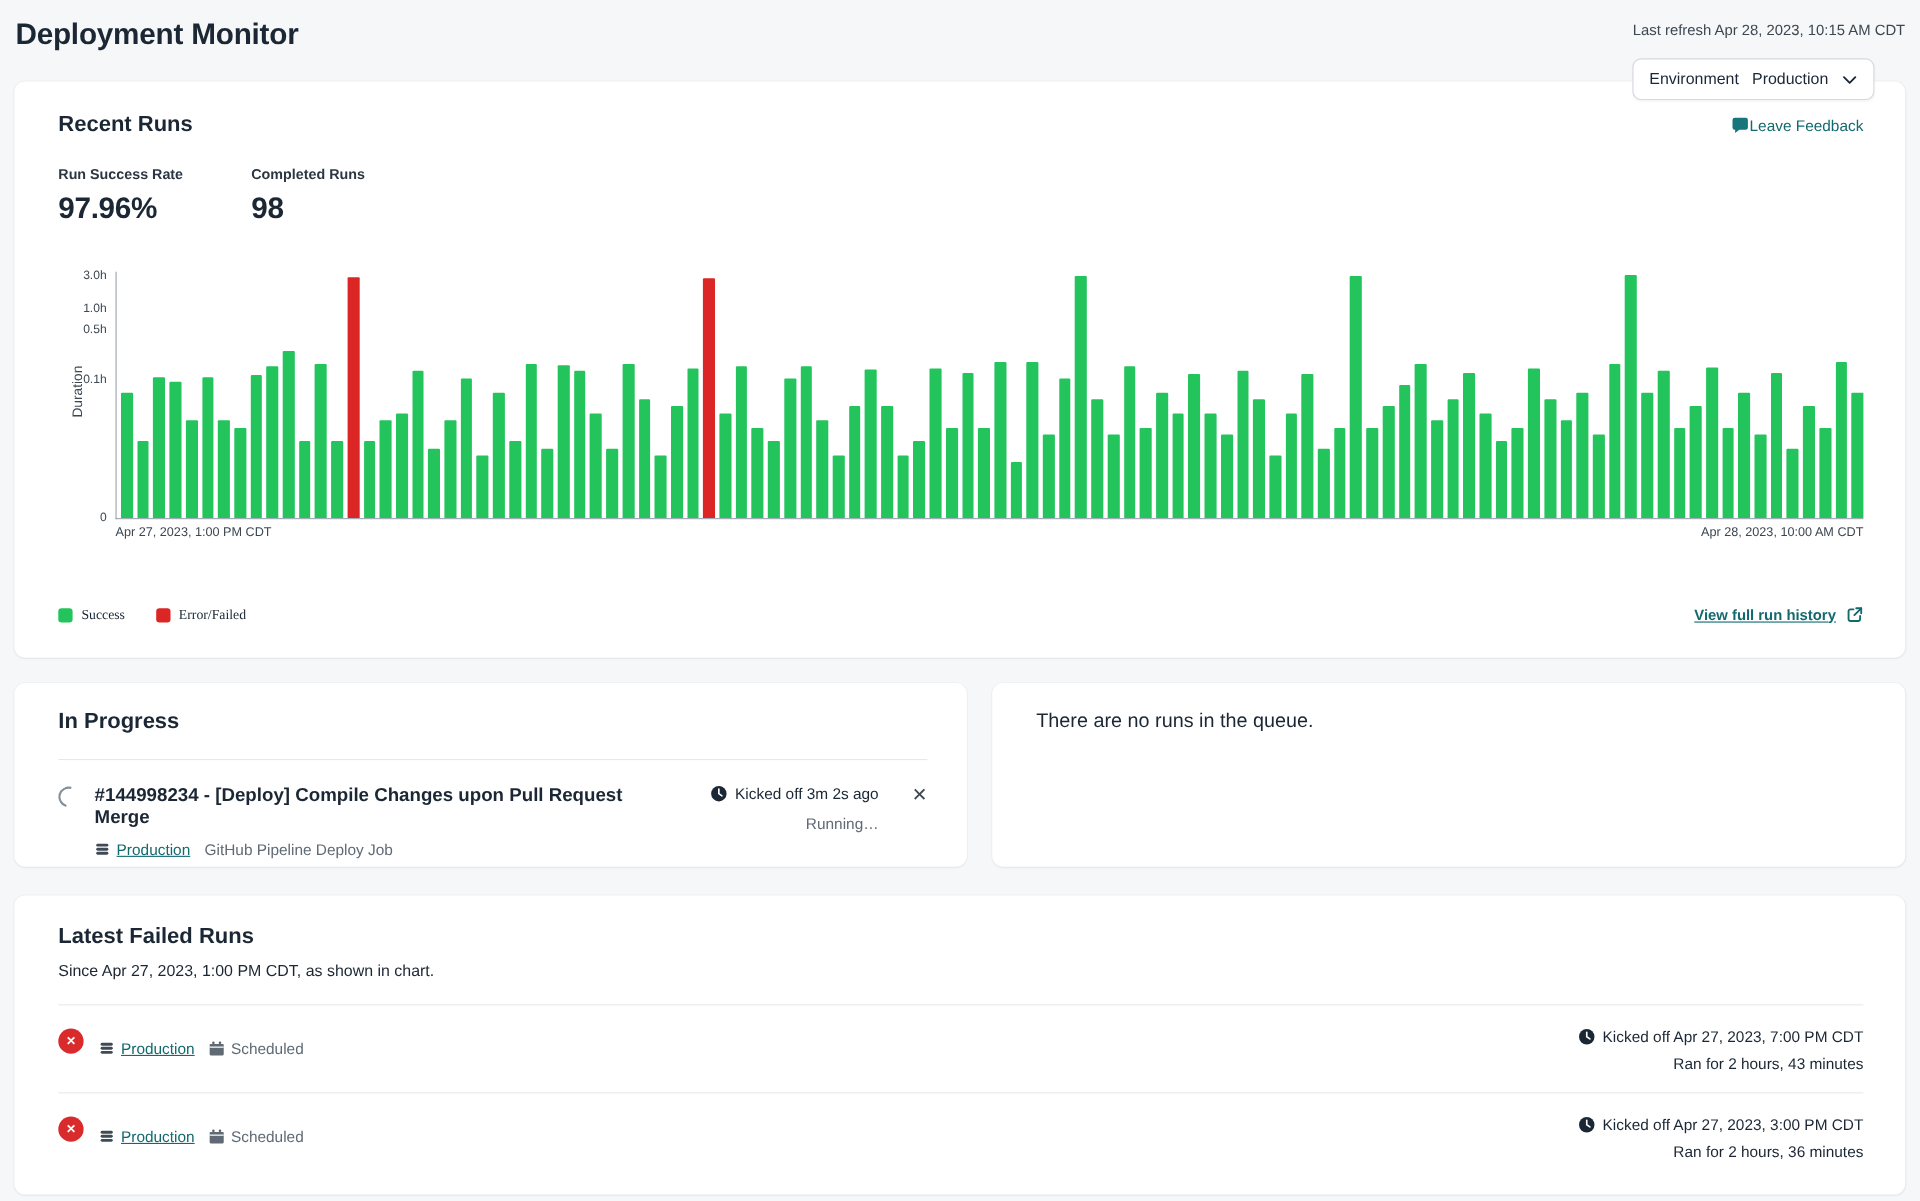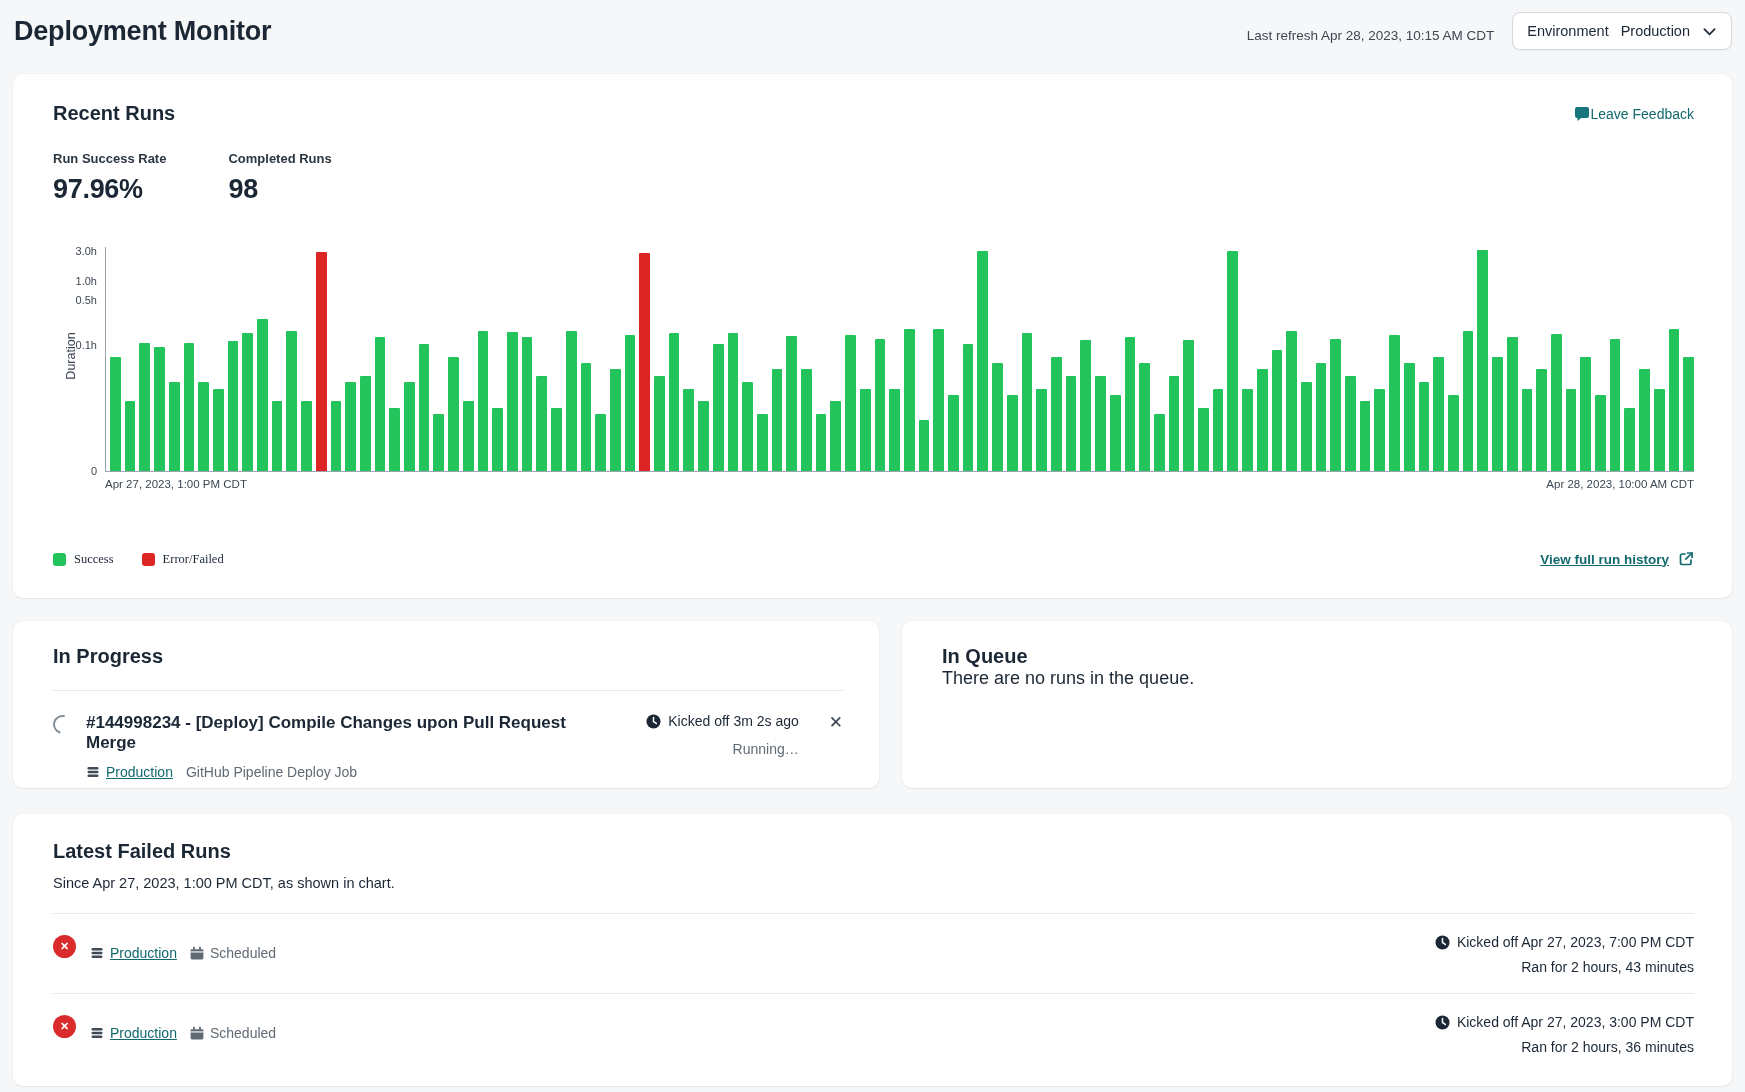--- a/index.html
+++ b/index.html
@@ -9,21 +9,21 @@
     background:#f6f7f8;
     font-family:"Liberation Sans", sans-serif;
     color:#1b2734;
     -webkit-font-smoothing:antialiased;
   }
   .page { width:1745px; height:1092px; overflow:hidden; }
 
   
   .topbar { display:flex; justify-content:space-between; align-items:flex-start; padding:12px 13px 0 14px; height:74px; }
   .page-title { font-size:27px; font-weight:700; letter-spacing:-0.2px; margin-top:4px; }
-  .topbar-right { display:flex; align-items:center; gap:18px; }
+  .topbar-right { display:flex; align-items:flex-start; gap:18px;flex-direction:column; }
   .last-refresh { font-size:13.5px; color:#3c4752; margin-top:8px; }
   .env-btn {
     display:flex; align-items:center; gap:12px;
     background:#fff; border:1px solid #d4d9de; border-radius:8px;
     padding:10px 14px; font-size:14.5px; color:#1b2734; cursor:pointer;
     box-shadow:0 1px 2px rgba(16,24,40,.04);
   }
   .env-btn .env-label { font-weight:400; }
   .env-btn .env-value { font-weight:500; }
   .chev { width:15px; height:15px; display:block; }
@@ -326,21 +326,20 @@
                 </svg>
               <span>Kicked off 3m 2s ago</span>
             </div>
             <div class="running">Running…</div>
           </div>
           <div class="close-x">✕</div>
         </div>
       </div>
 
       <div class="card in-queue">
-        <div class="card-title">In Queue</div>
         <div class="queue-empty">There are no runs in the queue.</div>
       </div>
     </div>
 
     <div class="card failed-card">
       <div class="card-title">Latest Failed Runs</div>
       <div class="failed-sub">Since Apr 27, 2023, 1:00 PM CDT, as shown in chart.</div>
       <hr class="divider">
 
       <div class="failed-row">

